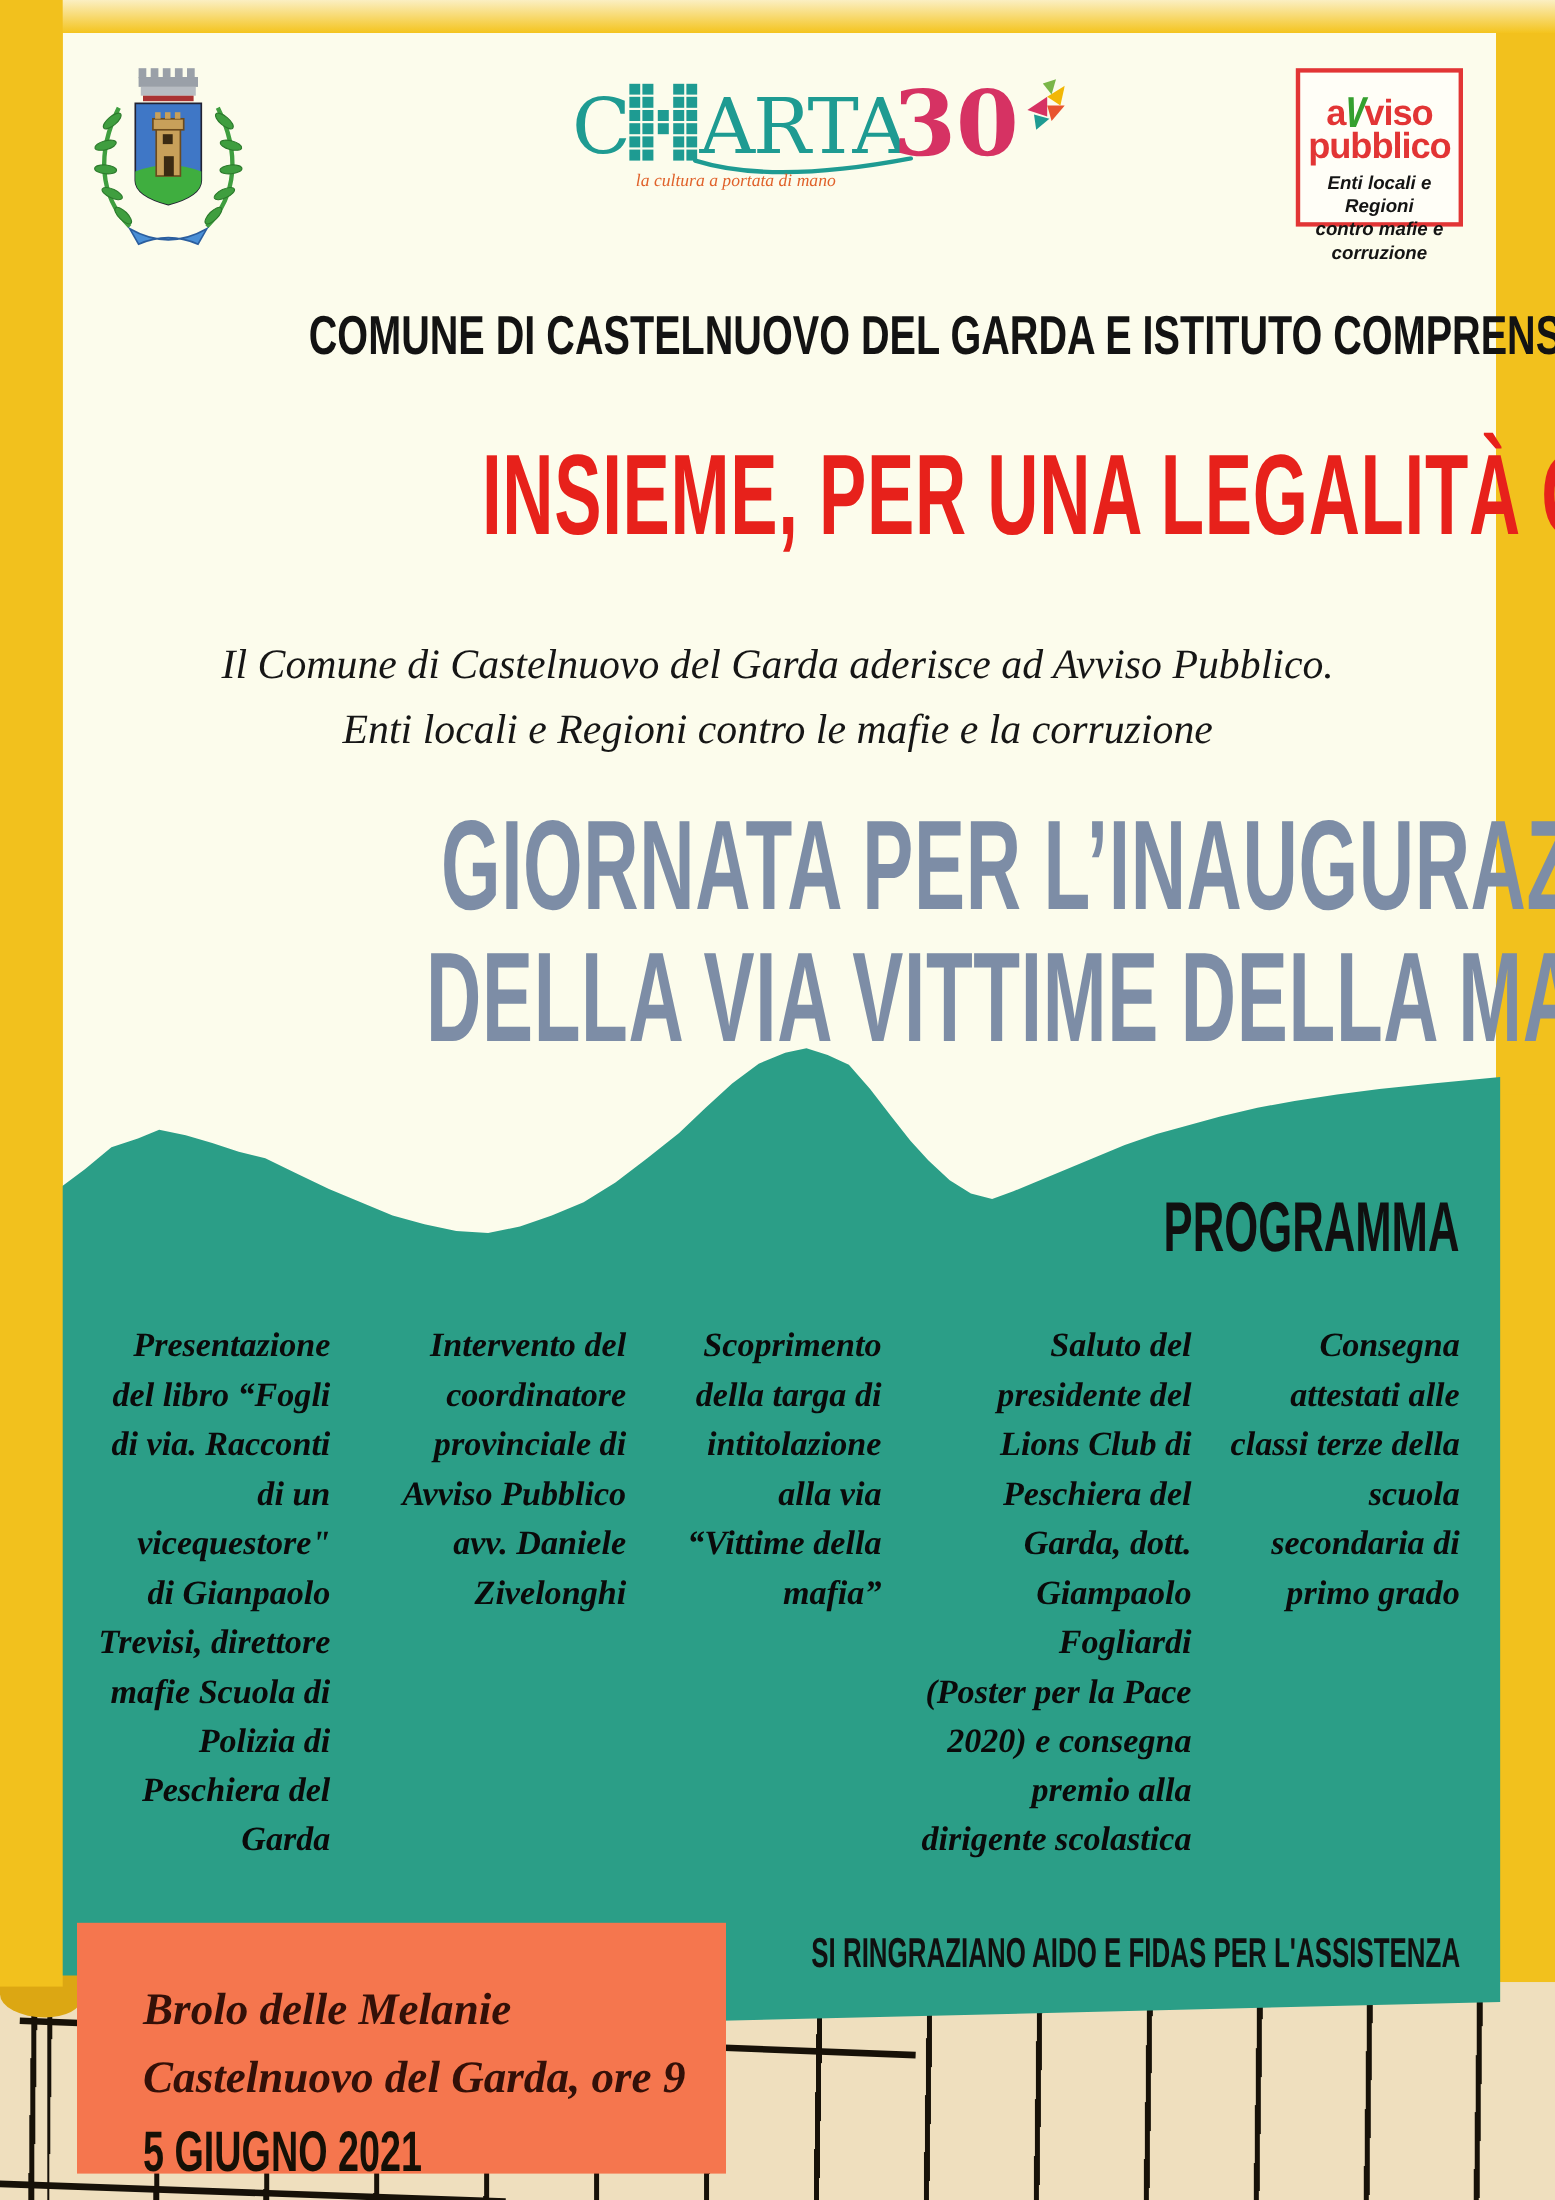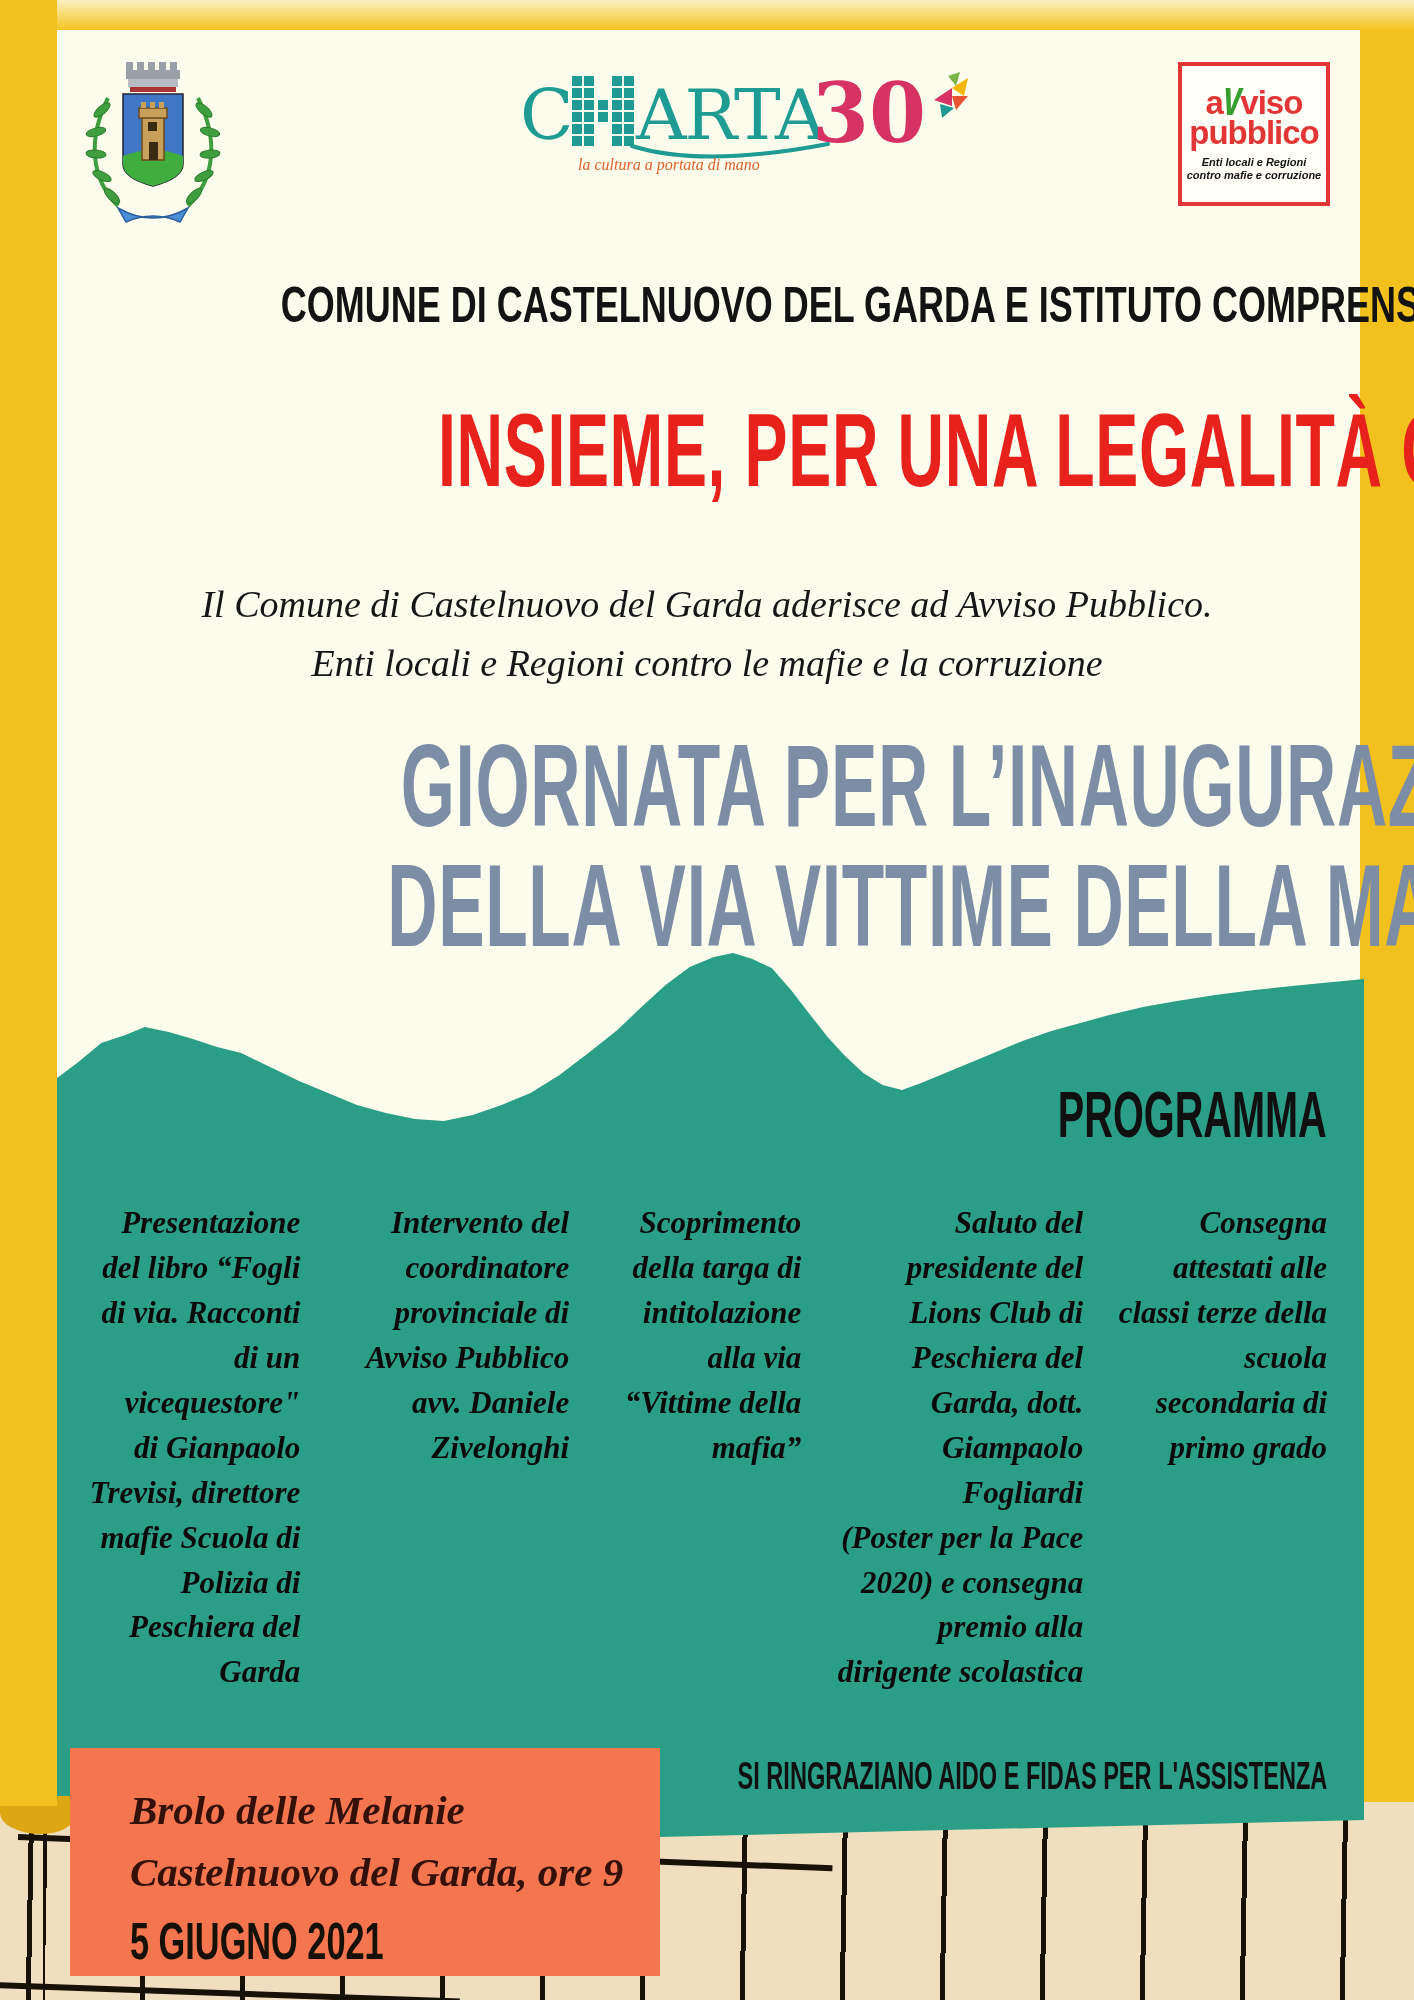--- a/index.html
+++ b/index.html
@@ -36,21 +36,21 @@
   .charta-30{position:absolute;left:292px;top:-8px;font-family:"DejaVu Serif",serif;
              font-weight:700;font-size:82px;line-height:1;color:#D63263;}
   .charta-bird{position:absolute;left:392px;top:-10px;}
   .charta-swash{position:absolute;left:110px;top:62px;}
   .charta-tagline{position:absolute;left:58px;top:76px;font-family:"Liberation Serif",serif;
                   font-style:italic;font-size:16px;color:#E0622B;}
   .avviso{left:1178px;top:62px;width:152px;height:144px;z-index:5;box-sizing:border-box;
           border:4px solid #E23535;background:#FFFEF7;text-align:center;padding-top:22px;}
   .avviso-w1,.avviso-w2{font-weight:700;font-size:33px;line-height:0.92;color:#E23535;letter-spacing:-1px;}
   .avviso-grass{display:inline-block;color:#35A02F;transform:skewX(-10deg) scaleY(1.55) translateY(-3px);}
-  .avviso-tag{font-weight:700;font-style:italic;font-size:11px;line-height:1.25;color:#141414;margin-top:7px;}
+  .avviso-tag{font-weight:700;font-style:italic;font-size:17px;line-height:1.25;color:#141414;margin-top:7px;}
 
   
   .org-line{left:0;top:280px;width:100%;text-align:center;z-index:5;}
   .org-line .cond{font-weight:700;font-size:50px;line-height:1;color:#131313;
                   transform:scaleX(.72);transform-origin:center;}
   .headline{left:0;top:398px;width:100%;text-align:center;z-index:5;}
   .headline .cond{font-weight:700;font-size:104px;line-height:1;color:#E7211B;
                   transform:scaleX(.62);transform-origin:center;letter-spacing:1px;}
   .subtitle{left:0;top:575px;width:100%;text-align:center;z-index:5;
             font-family:"Liberation Serif",serif;font-style:italic;font-size:38px;
@@ -69,21 +69,21 @@
   .program-list{position:absolute;top:266px;left:80px;right:37px;display:flex;
                 gap:34px;text-align:right;}
   .pline{font-family:"Liberation Serif",serif;font-weight:700;font-style:italic;
          font-size:31px;line-height:1.45;color:#0a0a0a;}
   .thanks{position:absolute;top:822px;right:37px;text-align:right;}
   .thanks .cond{font-weight:700;font-size:38px;line-height:1;color:#101010;
                 transform:scaleX(.62);transform-origin:right center;}
 
   
   .orange-box{left:70px;top:1748px;width:590px;height:228px;background:#F5764E;z-index:6;
-              box-sizing:border-box;padding:32px 20px 0 60px;}
+              box-sizing:border-box;padding:48px 20px 0 60px;}
   .venue-line{font-family:"Liberation Serif",serif;font-weight:700;font-style:italic;
               font-size:41px;line-height:1.5;color:#331008;}
   .date-line{margin-top:12px;}
   .date-line .cond{font-weight:700;font-size:52px;line-height:1;color:#161006;
                    transform:scaleX(.66);transform-origin:left center;}
 </style>
 </head>
 <body>
 
 <div class="abs cream-panel"></div>

